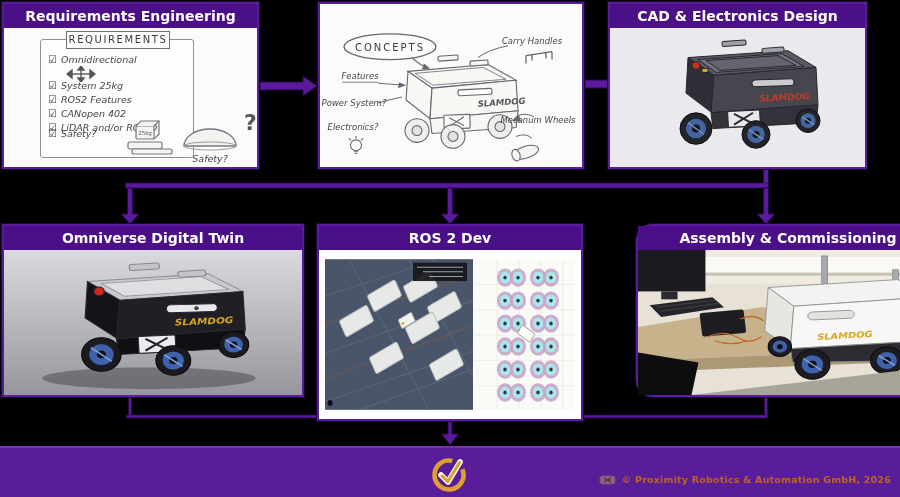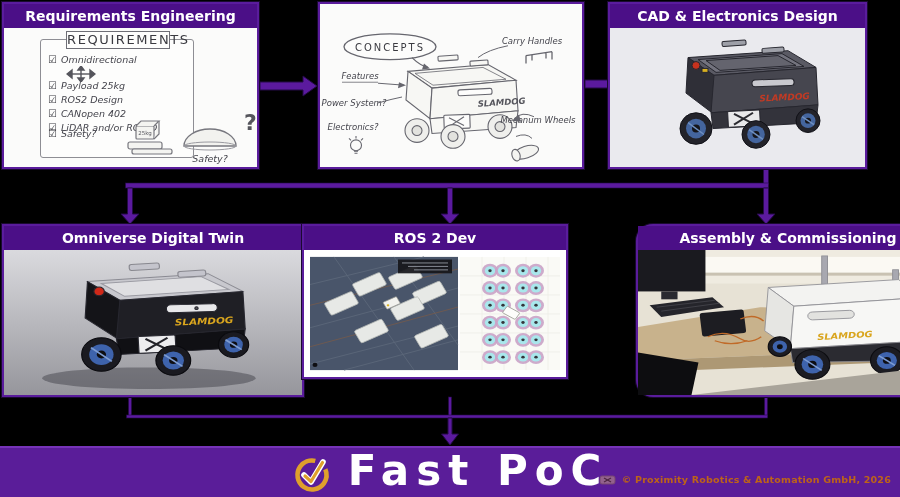--- a/index.html
+++ b/index.html
@@ -11,21 +11,21 @@
   .busline{fill:#5B1A9E;stroke:#240A47;stroke-width:.6;}
   
   .panel{position:absolute;z-index:2;border:2px solid #5A1C9C;box-sizing:border-box;background:#FBFBFA;box-shadow:0 0 0 1px #1a0a30;}
   .panel > header{height:24px;background:#4B0F87;color:#fff;font-weight:bold;font-size:14px;
           line-height:24px;text-align:center;white-space:nowrap;overflow:hidden;}
   .pc{position:absolute;left:0;right:0;top:24px;bottom:0;overflow:hidden;}
   
   .paper{background:#FBFBFA;color:#3F3F47;}
   .req-frame{position:absolute;left:36px;top:11px;width:152px;height:117px;border:1.5px solid #8E8E94;border-radius:3px;background:#FDFDFC;}
   .req-title{position:absolute;left:62px;top:3px;width:102px;height:16px;background:#FDFDFC;border:1.5px solid #6E6E76;
-             text-align:center;font-size:13px;letter-spacing:1.6px;color:#3A3A40;line-height:15px;}
+             text-align:center;font-size:10px;letter-spacing:1.6px;color:#3A3A40;line-height:15px;}
   .ri{position:absolute;left:44px;white-space:nowrap;font-size:9.5px;font-style:italic;color:#44444C;}
   .ri .cbx{font-style:normal;font-size:10px;margin-right:4px;color:#3A3A40;}
   .omni-ic{position:absolute;left:62px;top:38px;}
   .req-deco{position:absolute;left:118px;top:76px;}
   
   .poc-bar{position:absolute;left:0;top:446px;width:900px;height:51px;background:#5A1D99;border-top:2px solid #7633B8;
            box-sizing:border-box;z-index:2;display:flex;align-items:center;justify-content:center;gap:14px;}
   .poc-label{color:#fff;font-weight:bold;font-size:42px;letter-spacing:7px;line-height:44px;transform:translateY(-2px);}
   .copyright{position:absolute;right:9px;bottom:12px;display:flex;align-items:center;gap:6px;text-align:center;}
   .copyright span{color:#BE6418;font-size:9.5px;font-weight:bold;letter-spacing:.2px;}
@@ -71,22 +71,22 @@
       <svg class="omni-ic" width="30" height="16">
         <g stroke="#55555C" stroke-width="1.4" fill="#55555C">
           <line x1="4" y1="8" x2="26" y2="8"></line>
           <path d="M6 4 L1 8 L6 12 Z"></path>
             <path d="M24 4 L29 8 L24 12 Z"></path>
           <line x1="15" y1="2" x2="15" y2="14"></line>
           <path d="M12 4 L15 0 L18 4 Z"></path>
             <path d="M12 12 L15 16 L18 12 Z"></path>
         </g>
       </svg>
-      <div class="ri" style="top:52px;"><span class="cbx">☑</span><span>Payload 25kg</span></div>
-      <div class="ri" style="top:66px;"><span class="cbx">☑</span><span>ROS2 Design</span></div>
+      <div class="ri" style="top:52px;"><span class="cbx">☑</span><span>System 25kg</span></div>
+      <div class="ri" style="top:66px;"><span class="cbx">☑</span><span>ROS2 Features</span></div>
       <div class="ri" style="top:80px;"><span class="cbx">☑</span><span>CANopen 402</span></div>
       <div class="ri" style="top:94px;"><span class="cbx">☑</span><span>LiDAR and/or RGB-D</span></div>
       <div class="ri" style="top:100px;"><span class="cbx">☑</span><span>Safety?</span></div>
       <svg class="req-deco" width="136" height="64">
 
         <g stroke="#77777E" stroke-width="1.2" fill="#F4F4F1">
           <rect x="14" y="22" width="18" height="13" rx="1"></rect>
           <path d="M14 22 L19 17 L37 17 L32 22"></path>
           <path d="M32 35 L37 30 L37 17"></path>
           <rect x="6" y="38" width="34" height="7" rx="2"></rect>
@@ -243,21 +243,21 @@
           <line x1="138" y1="106" x2="154" y2="118" stroke="#7D9CD2" stroke-width="1.6"></line>
           <circle cx="198" cy="96" r="13" fill="#1A1A20" stroke="#0A0A0E"></circle>
           <circle cx="198" cy="96" r="8" fill="#3E63AC"></circle>
             <circle cx="198" cy="96" r="3.2" fill="#0E0E12"></circle>
           <line x1="191" y1="91" x2="205" y2="101" stroke="#7D9CD2" stroke-width="1.6"></line>
         </g>
       </svg>
     </div>
   </section>
 
-  <section class="panel" style="left:302px;top:224px;width:266px;height:155px;">
+  <section class="panel" style="left:317px;top:224px;width:266px;height:197px;">
     <header>ROS 2 Dev</header>
     <div class="pc" style="background:#FFFFFF;">
       <svg width="100%" height="100%" viewBox="0 0 262 147" preserveAspectRatio="none">
 
         <g>
           <rect x="6" y="8" width="148" height="131" fill="#49556A"></rect>
           <g stroke="#5A6679" stroke-width="1">
             <line x1="6" y1="40" x2="120" y2="8"></line>
               <line x1="6" y1="90" x2="154" y2="44"></line>
             <line x1="6" y1="132" x2="154" y2="88"></line>
@@ -401,21 +401,20 @@
       </svg>
     </div>
   </section>
 
   <footer class="poc-bar">
     <svg width="42" height="42" viewBox="0 0 42 42">
       <circle cx="20" cy="23" r="14.5" fill="none" stroke="#DFA02C" stroke-width="4.6" stroke-dasharray="77 14" stroke-dashoffset="-8" transform="rotate(-55 20 23)"></circle>
       <polyline points="12,23 19,30 31,10" fill="none" stroke="#FFFFFF" stroke-width="5.6" stroke-linecap="round" stroke-linejoin="round"></polyline>
       <polyline points="13,24 19,29.5 30.5,10.5" fill="none" stroke="#DFA02C" stroke-width="3.2" stroke-linecap="round" stroke-linejoin="round"></polyline>
     </svg>
-    <span class="poc-label">Fast PoC</span>
     <div class="copyright">
       <svg width="17" height="10" viewBox="0 0 17 10">
         <rect x="1" y="1" width="15" height="8" rx="2" fill="#9E6F8C" opacity=".85" stroke="#7A4E6A" stroke-width="1"></rect>
         <line x1="5" y1="3" x2="12" y2="7" stroke="#4E2844" stroke-width="1.3"></line>
         <line x1="12" y1="3" x2="5" y2="7" stroke="#4E2844" stroke-width="1.3"></line>
       </svg>
       <span>© Proximity Robotics &amp; Automation GmbH, 2026</span>
     </div>
   </footer>
 

